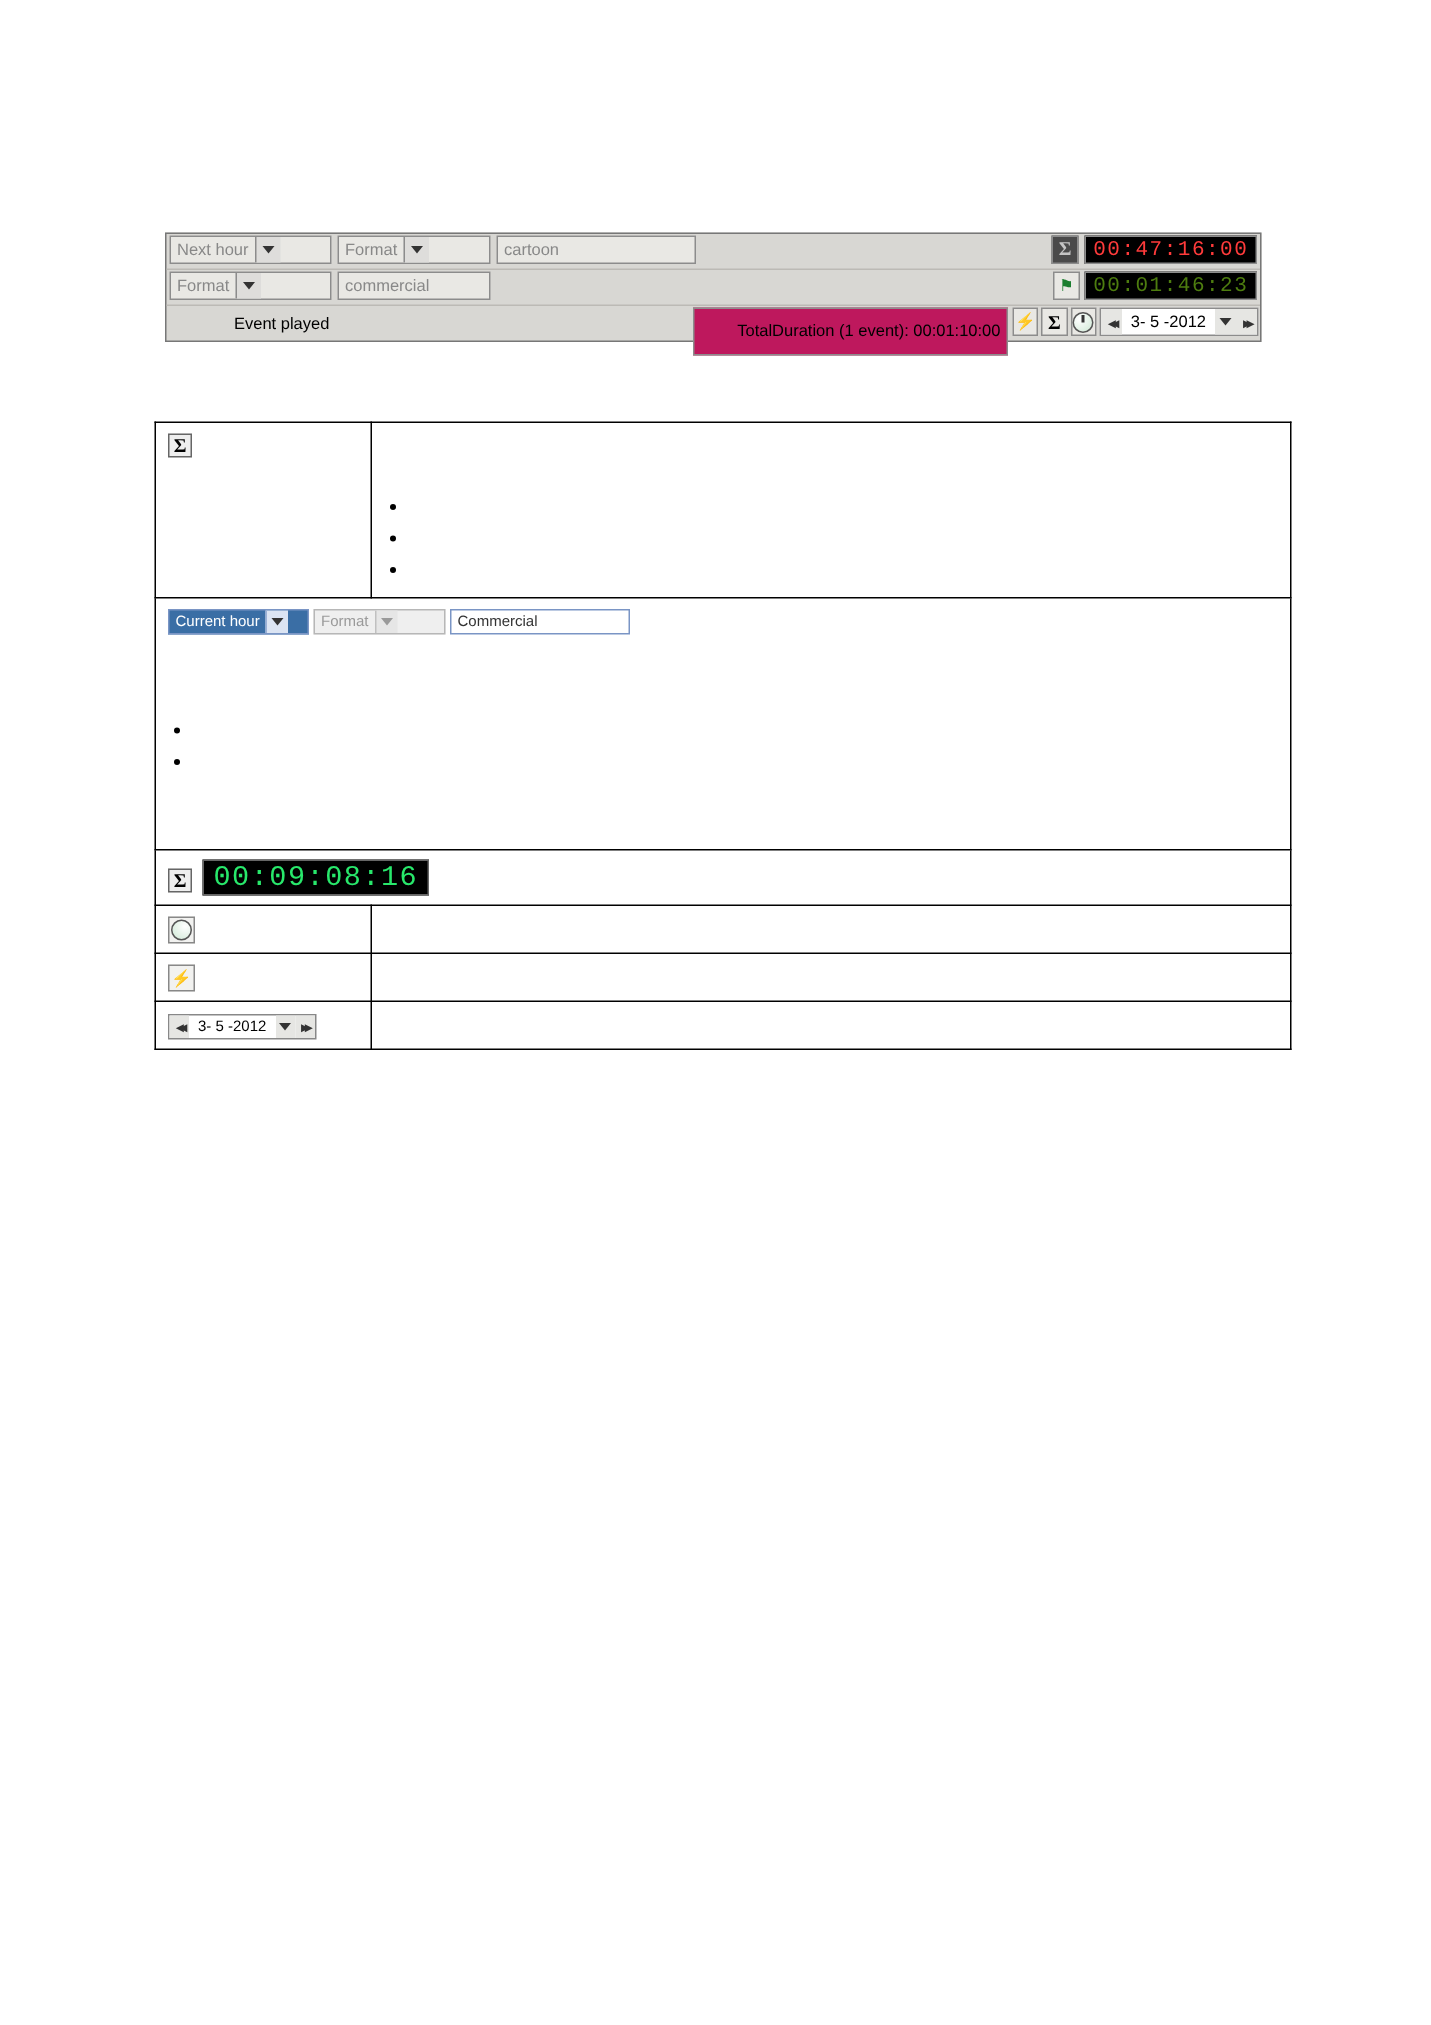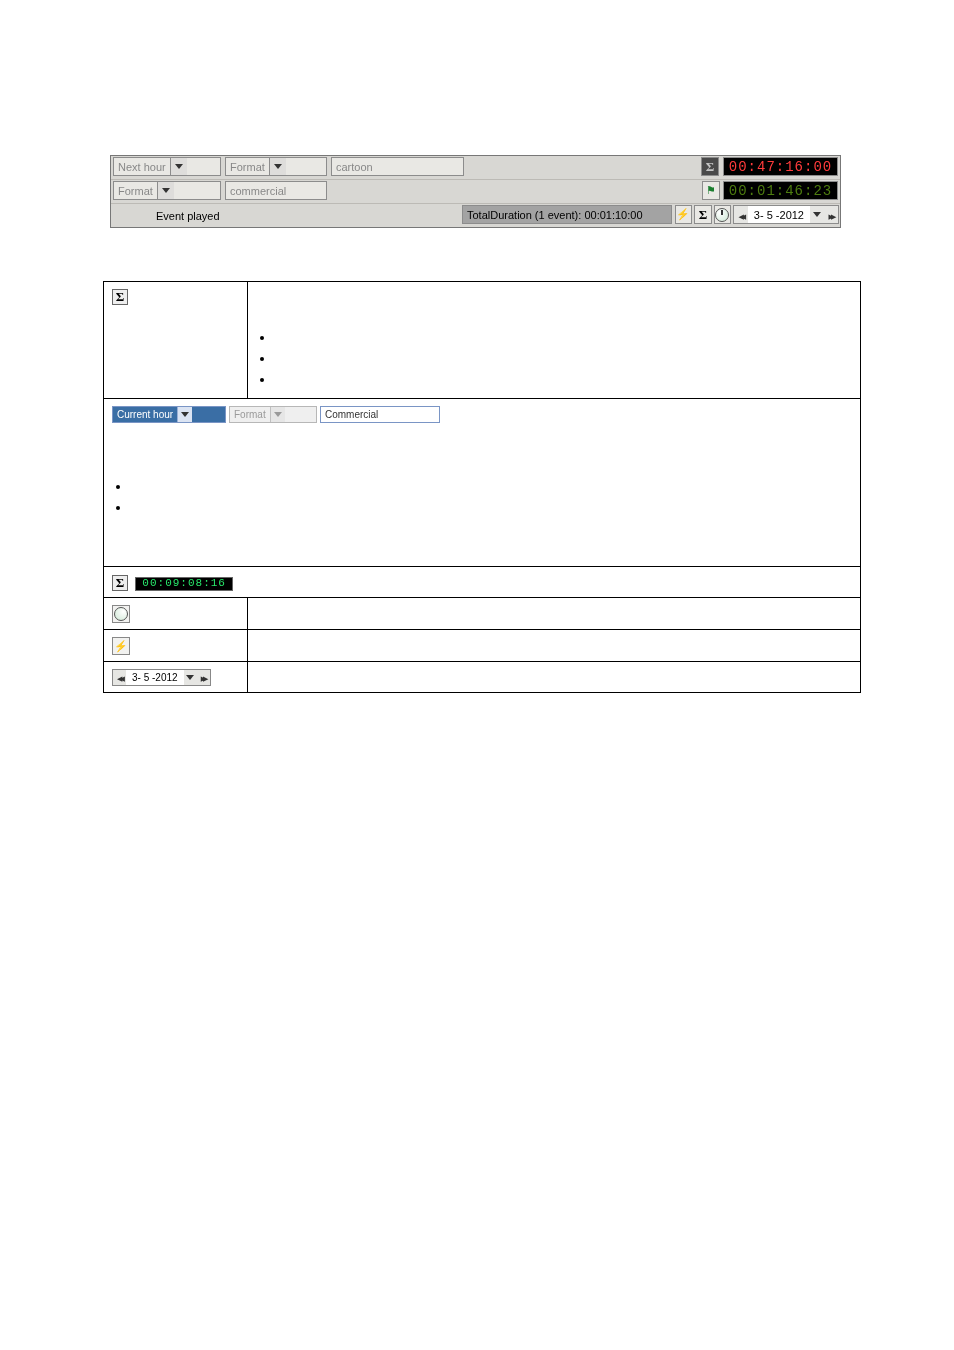--- a/index.html
+++ b/index.html
@@ -159,28 +159,29 @@
   .status-text {
     padding: 0 4px;
     display: flex;
     align-items: center;
     min-width: 0;
     overflow: hidden;
     margin-left: 41px;
   }
   .status-box {
     border: 1px solid #8c8c8c;
-    background: #a3a3a3;
+    background: #be185d;
     margin: 1px 2px;
-    height: 19px;
+    height: 32px;
     box-sizing: border-box;
     display: flex;
     align-items: center;
     padding: 0 4px;
     white-space: nowrap;
+    justify-content: flex-end;
   }
 
   
   .glyph-bolt::before { content: "\26A1"; font-size: 11px; }
   .glyph-sigma::before { content: "\03A3"; font-family: "Times New Roman", serif; font-weight: bold; font-size: 13px; }
   .glyph-flag::before { content: "\2691"; font-size: 11px; color: #1b7e2f; }
   .glyph-sweep {
     width: 12px; height: 12px;
     border: 1px solid #555;
     border-radius: 50%;
@@ -269,26 +270,26 @@
     background: #eee;
     font-family: "Times New Roman", serif;
     font-weight: bold;
     font-size: 13px;
     box-sizing: border-box;
   }
   .mini-tc {
     display: inline-flex;
     align-items: center;
     justify-content: center;
-    height: 14px;
+    height: 24px;
     border: 1px solid #666;
     background: #000;
     color: #28e86b;
     font-family: "Courier New", monospace;
-    font-size: 11px;
+    font-size: 19px;
     padding: 0 6px;
     box-sizing: border-box;
     letter-spacing: 1px;
   }
 
   .mini-icon-box {
     display: inline-flex;
     align-items: center;
     justify-content: center;
     width: 18px; height: 18px;
@@ -418,21 +419,21 @@
           <li>&nbsp;</li>
           <li>&nbsp;</li>
           <li>&nbsp;</li>
         </ul>
       </td>
     </tr>
 
     <tr>
       <td colspan="2">
         <span class="mini-bar">
-          <span class="mini-combo sel" style="width:114px">
+          <span class="mini-combo sel" style="width:94px">
             <span class="mini-combo-text">Current hour</span>
             <span class="mini-combo-btn">
                   <span class="tri-down"></span>
                 </span>
           </span>
           <span class="mini-combo dis" style="width:88px;margin-left:3px">
             <span class="mini-combo-text">Format</span>
             <span class="mini-combo-btn">
                   <span class="tri-down light"></span>
                 </span>

